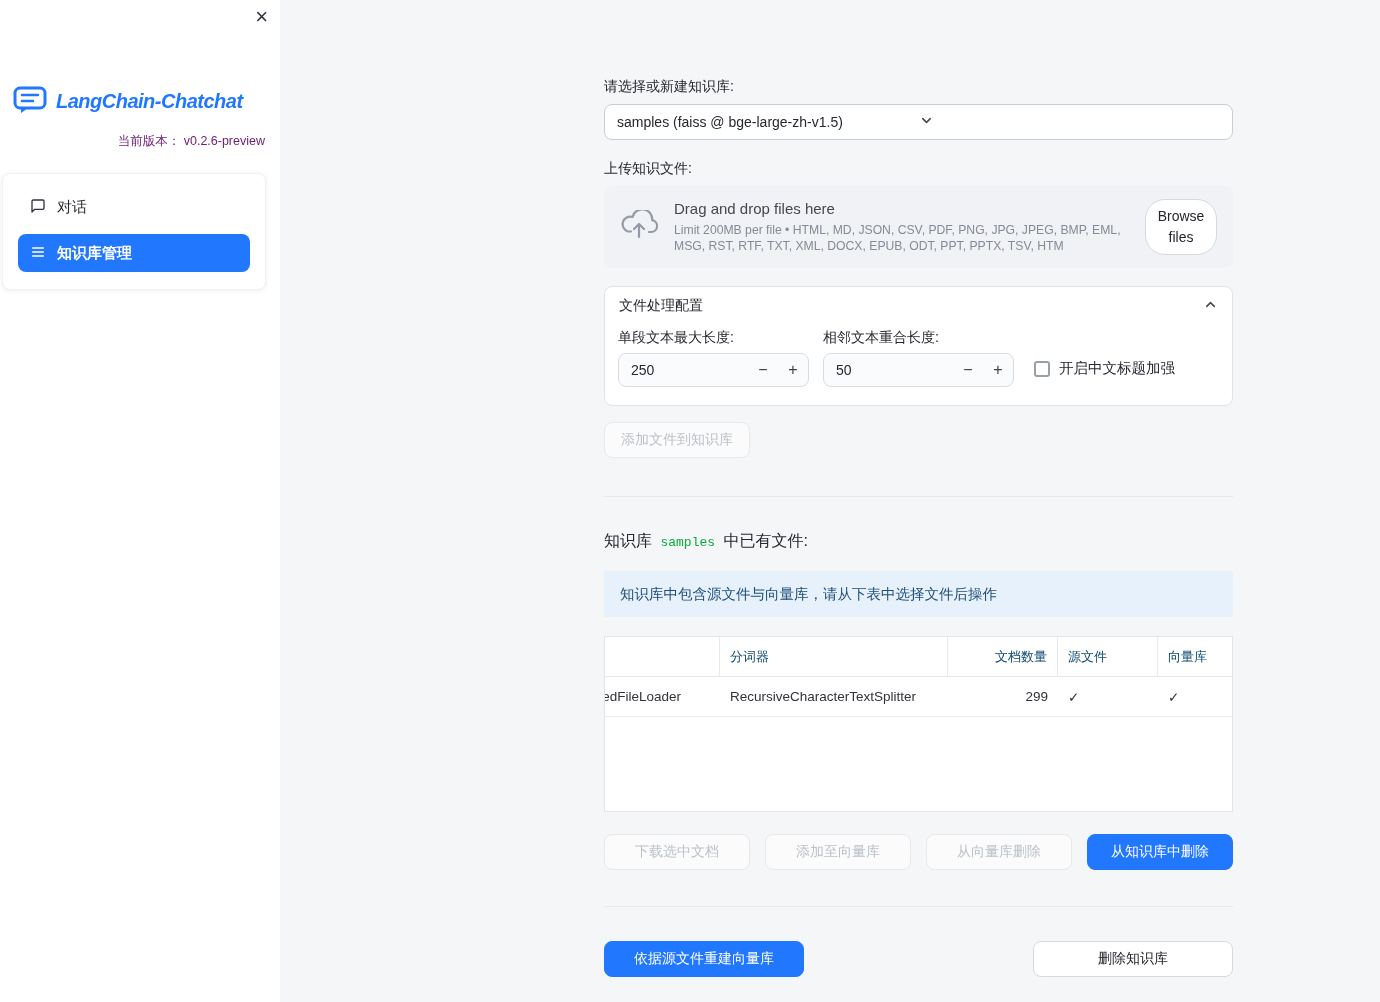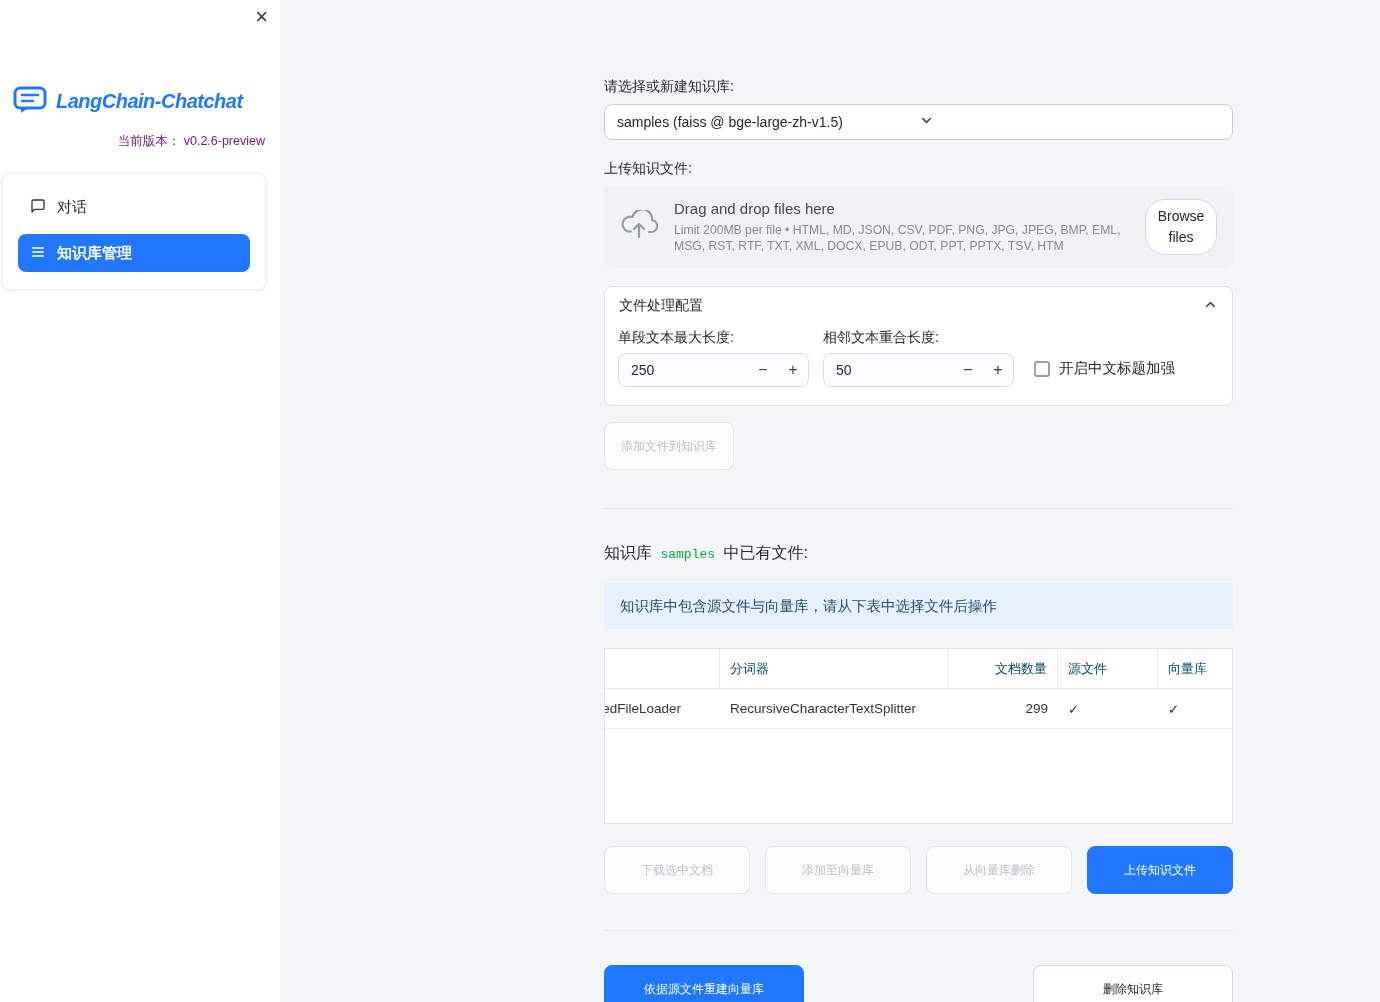--- a/index.html
+++ b/index.html
@@ -85,21 +85,21 @@
     cursor:pointer; user-select:none;
   }
   .check-group { display:flex; align-items:center; margin:0 0 9px 20px; gap:9px; }
   .checkbox {
     width:16px; height:16px; border:2px solid #9aa0ab; border-radius:3px;
     background:#fff; cursor:pointer;
   }
   .check-label { font-size:14.5px; color:#262730; }
   
   .btn {
-    height:48px; border-radius:8px; font-size:12px; display:inline-flex;
+    height:36px; border-radius:8px; font-size:14px; display:inline-flex;
     align-items:center; justify-content:center; cursor:pointer;
     padding:0 16px; border:1px solid #d5d9df; background:#fff; color:#24262c;
     font-family:inherit;
   }
   .btn.disabled { background:#fbfbfc; border-color:#e6e8ec; color:#bcc1c9; cursor:default; }
   .btn.primary { background:#2178ff; border-color:#2178ff; color:#fff; }
   hr.divider { border:none; border-top:1px solid #e4e7eb; }
   .divider-1 { margin:38px 0 32px 0; }
   .divider-2 { margin:36px 0 34px 0; }
   
@@ -271,21 +271,21 @@
           <div class="td c4">✓</div>
           <div class="td c5">✓</div>
         </div>
       </div>
     </div>
 
     <div class="actions-row">
       <button class="btn disabled">下载选中文档</button>
       <button class="btn disabled">添加至向量库</button>
       <button class="btn disabled">从向量库删除</button>
-      <button class="btn primary">上传知识文件</button>
+      <button class="btn primary">从知识库中删除</button>
     </div>
 
     <hr class="divider divider-2">
 
     <div class="bottom-row">
       <button class="btn primary">依据源文件重建向量库</button>
       <button class="btn">删除知识库</button>
     </div>
 
   </div>

